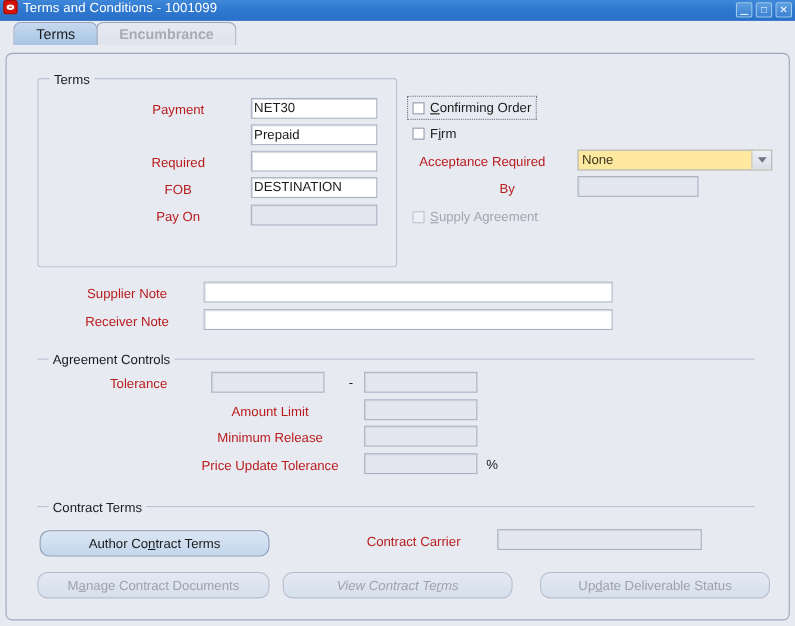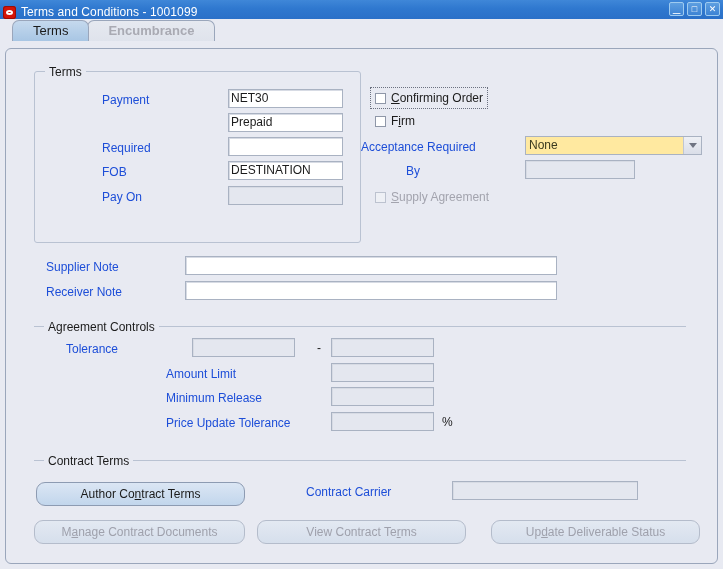--- a/index.html
+++ b/index.html
@@ -15,21 +15,21 @@
     font-size: 12px;
     color: #000;
     -webkit-font-smoothing: none;
   }
 
   
   .titlebar {
     height: 19px;
     background: linear-gradient(to bottom, #3f87d8 0%, #2f78cf 45%, #2a70c8 100%);
     display: flex;
-    align-items: flex-end;
+    align-items: flex-start;
     padding: 0 14px 0 3px;
     box-sizing: border-box;
     position: relative;
   }
   .title-logo {
     width: 13px; height: 13px;
     background: #d41408;
     border-radius: 3px;
     display: flex; align-items: center; justify-content: center;
     margin-right: 5px;
@@ -142,23 +142,23 @@
     border-radius: 3px;
   }
   .group.lineonly {
     border-top: 1px solid #b9c2d2;
   }
 
   
   .lbl {
     position: absolute;
     font-size: 12px;
-    color: #1d4ed8;
-    white-space: nowrap;
-    text-align: left;
+    color: #b91c1c;
+    white-space: nowrap;
+    text-align: center;
   }
 
   .fld {
     position: absolute;
     box-sizing: border-box;
     border: 1px solid #a9b2c2;
     background: #ffffff;
     font-family: "Liberation Sans", sans-serif;
     font-size: 12px;
     color: #1b1b1b;
@@ -375,21 +375,21 @@
     <span>Author Co<u>n</u>tract Terms</span>
   </div>
 
   <div class="lbl" style="left:300px; top:436px; width:140px;">Contract Carrier</div>
   <div class="fld disabled" style="left:446px; top:432px; width:186px;"></div>
 
   <div class="btn disabled" style="left:28px; top:471px; width:211px; height:24px;">
     <span>M<u>a</u>nage Contract Documents</span>
   </div>
 
-  <div class="btn disabled" style="left:251px; top:471px; width:209px; height:24px;">
+  <div class="btn disabled" style="left:251px; top:471px; width:209px; height:24px;font-style:italic;">
     <span>View Contract Te<u>r</u>ms</span>
   </div>
 
   <div class="btn disabled" style="left:485px; top:471px; width:209px; height:24px;">
     <span>Up<u>d</u>ate Deliverable Status</span>
   </div>
 
 </div>
 
 </body></html>

